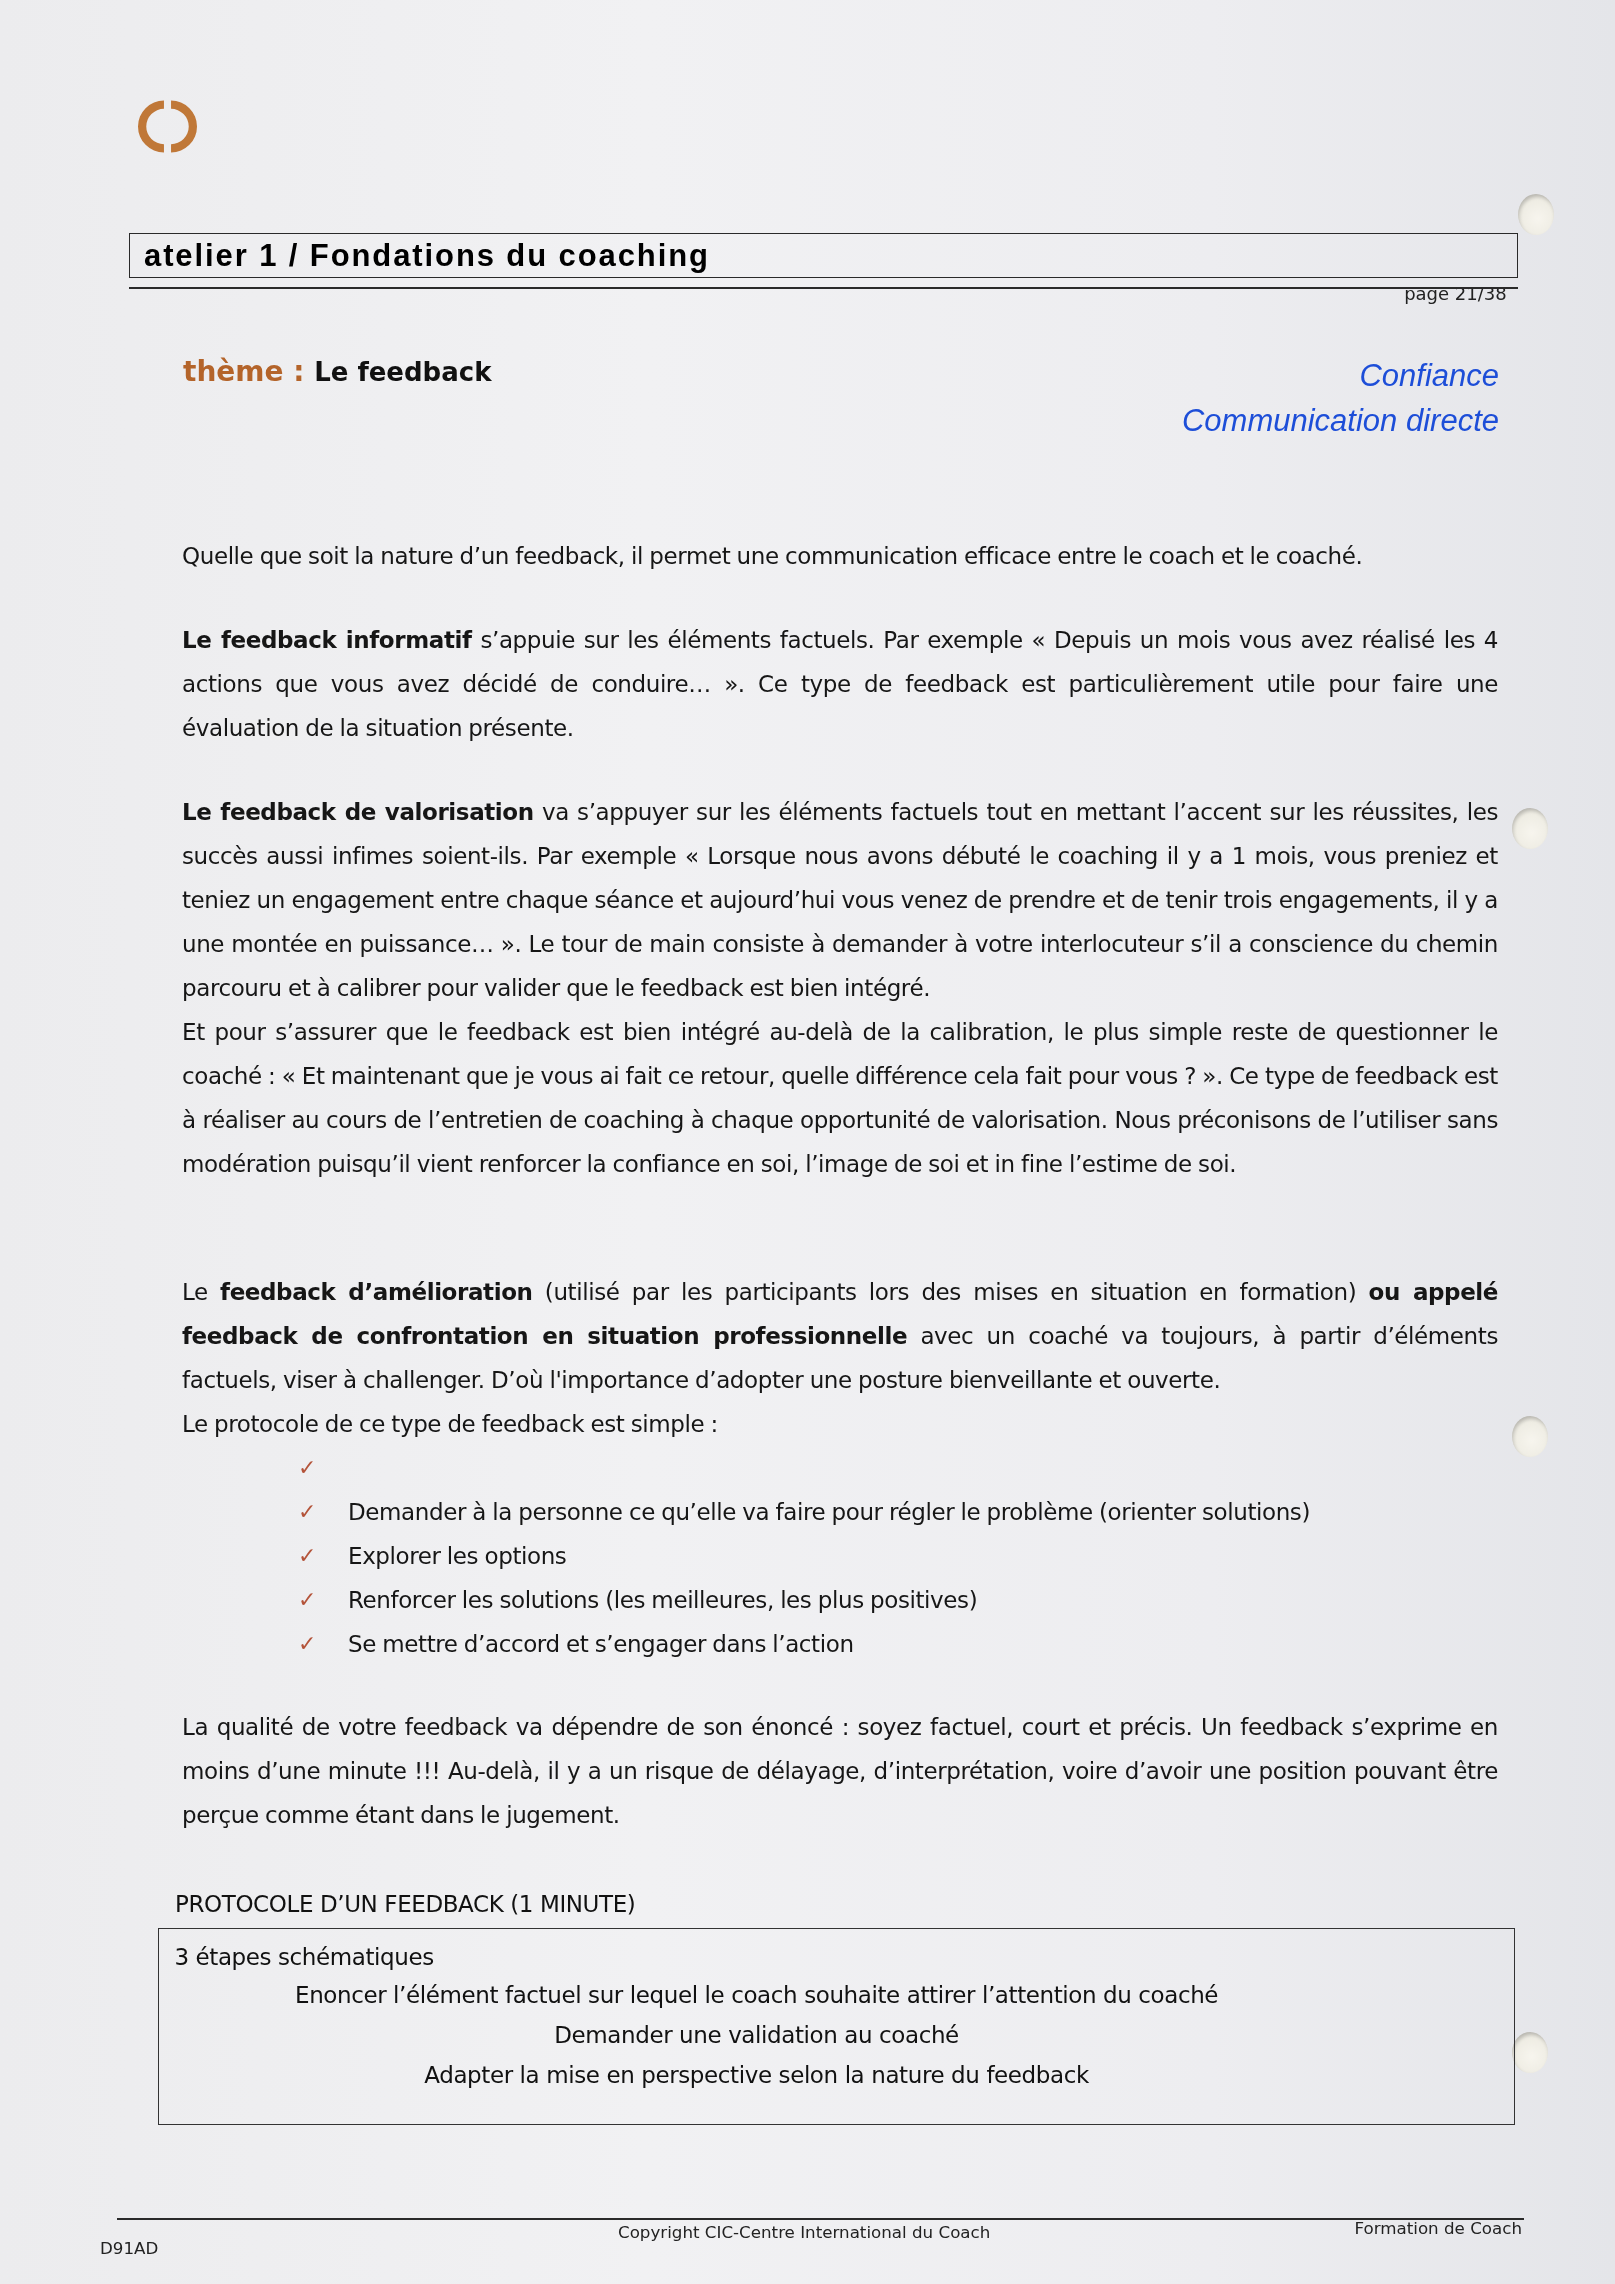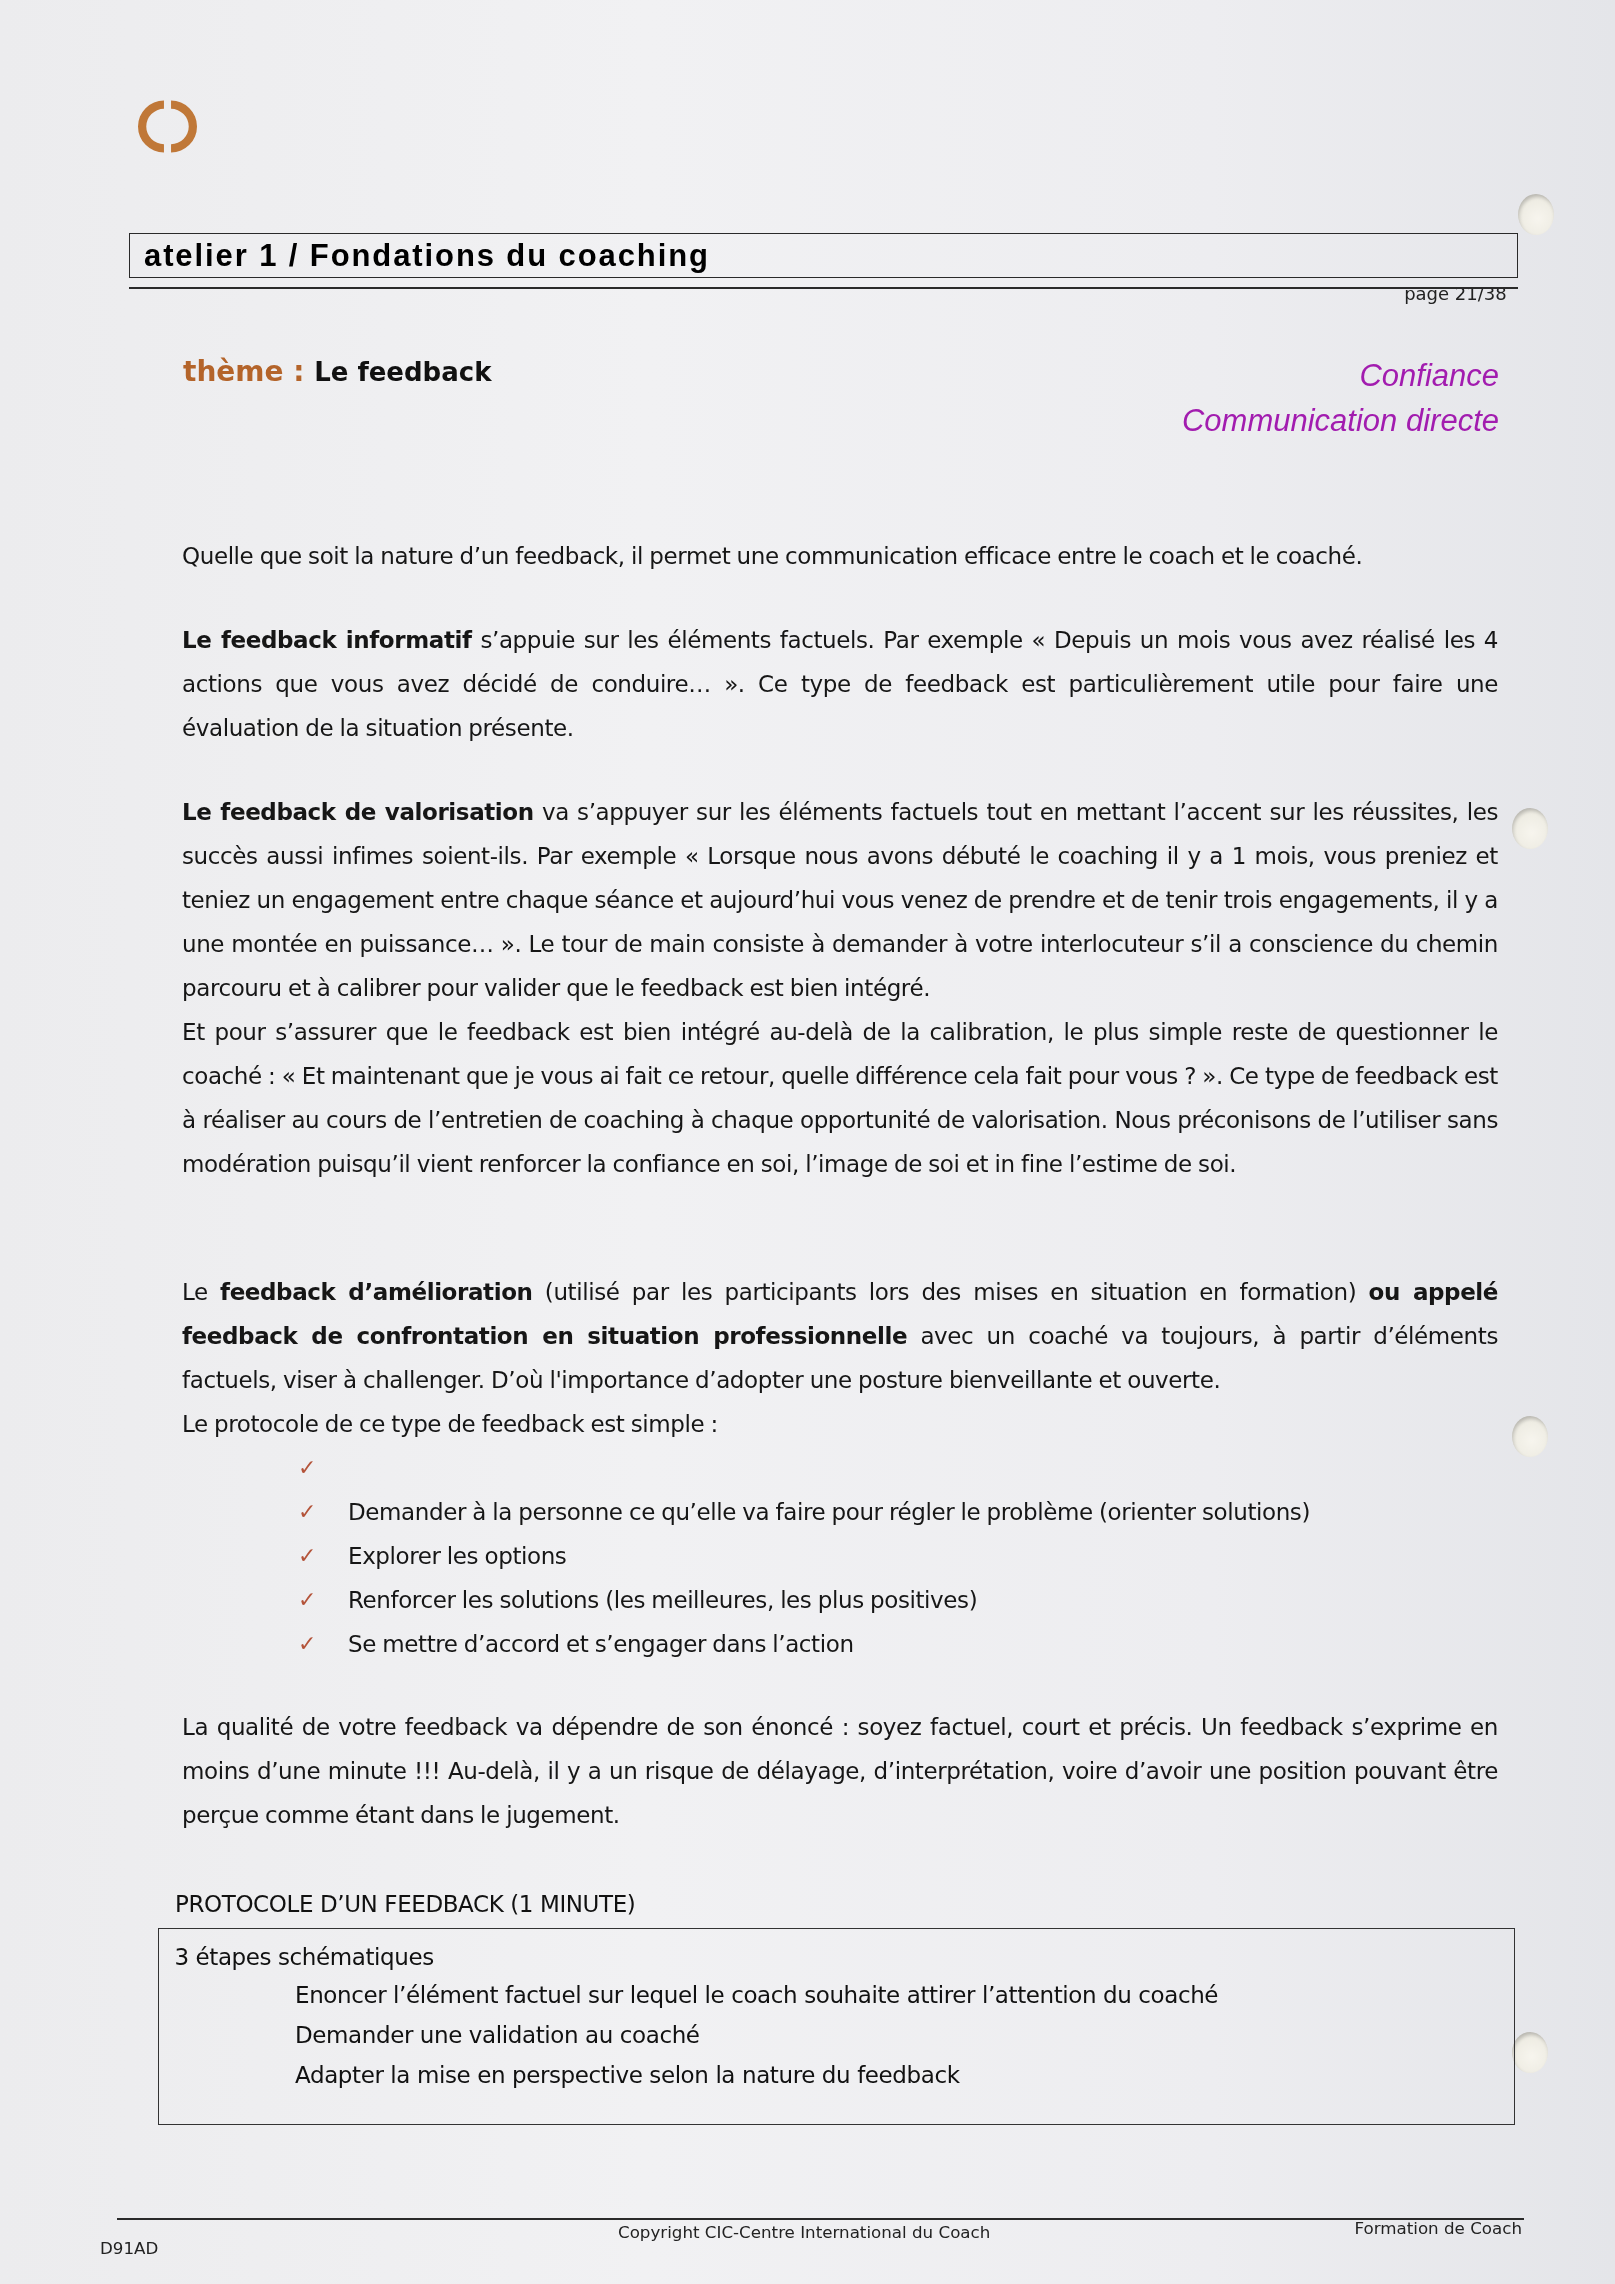--- a/index.html
+++ b/index.html
@@ -37,21 +37,21 @@
 
   .theme {
     position: absolute; left: 183px; top: 355px; font-size: 28px; font-weight: bold;
     font-family: "DejaVu Sans", sans-serif;
   }
   .theme .label { color: #b4642a; }
   .theme .value { color: #111; font-size: 26px; }
 
   .keywords {
     position: absolute; right: 117px; top: 353px; text-align: right;
-    font-style: italic; color: #a21caf; font-size: 31px; line-height: 45px;
+    font-style: italic; color: #1d4ed8; font-size: 31px; line-height: 45px;
     font-family: "Liberation Sans", sans-serif;
   }
 
   .body-text {
     position: absolute; left: 182px; width: 1316px;
     font-family: "DejaVu Sans", sans-serif; font-size: 23px; line-height: 44px;
     text-align: justify; letter-spacing: -0.4px; word-spacing: -0.6px;
     color: #161616;
   }
   .body-text b { font-weight: bold; }
@@ -71,21 +71,21 @@
     font-family: "DejaVu Sans", sans-serif; font-size: 23px; letter-spacing: -0.4px;
   }
   .protocol-box {
     position: absolute; left: 158px; top: 1928px; width: 1357px; height: 197px;
     border: 1.3px solid #333; box-sizing: border-box;
     font-family: "DejaVu Sans", sans-serif; font-size: 23px; letter-spacing: -0.4px;
     line-height: 40px;
   }
   .protocol-box .subtitle { position: absolute; left: 15.4px; top: 7.7px; }
   .protocol-box .steps { position: absolute; left: 136px; top: 46px; }
-  .protocol-box .steps div { height: 40px; }
+  .protocol-box .steps div { height: 40px; text-align: center; }
 
   .footer-rule {
     position: absolute; left: 117px; top: 2218px; width: 1407px; height: 1.9px; background: #2a2a2a;
   }
   .footer {
     position: absolute; font-family: "DejaVu Sans", sans-serif; font-size: 16.7px; color: #222;
   }
   .footer-left { left: 100px; top: 2238px; }
   .footer-center { left: 618px; top: 2222px; }
   .footer-right { right: 94px; top: 2218px; }

